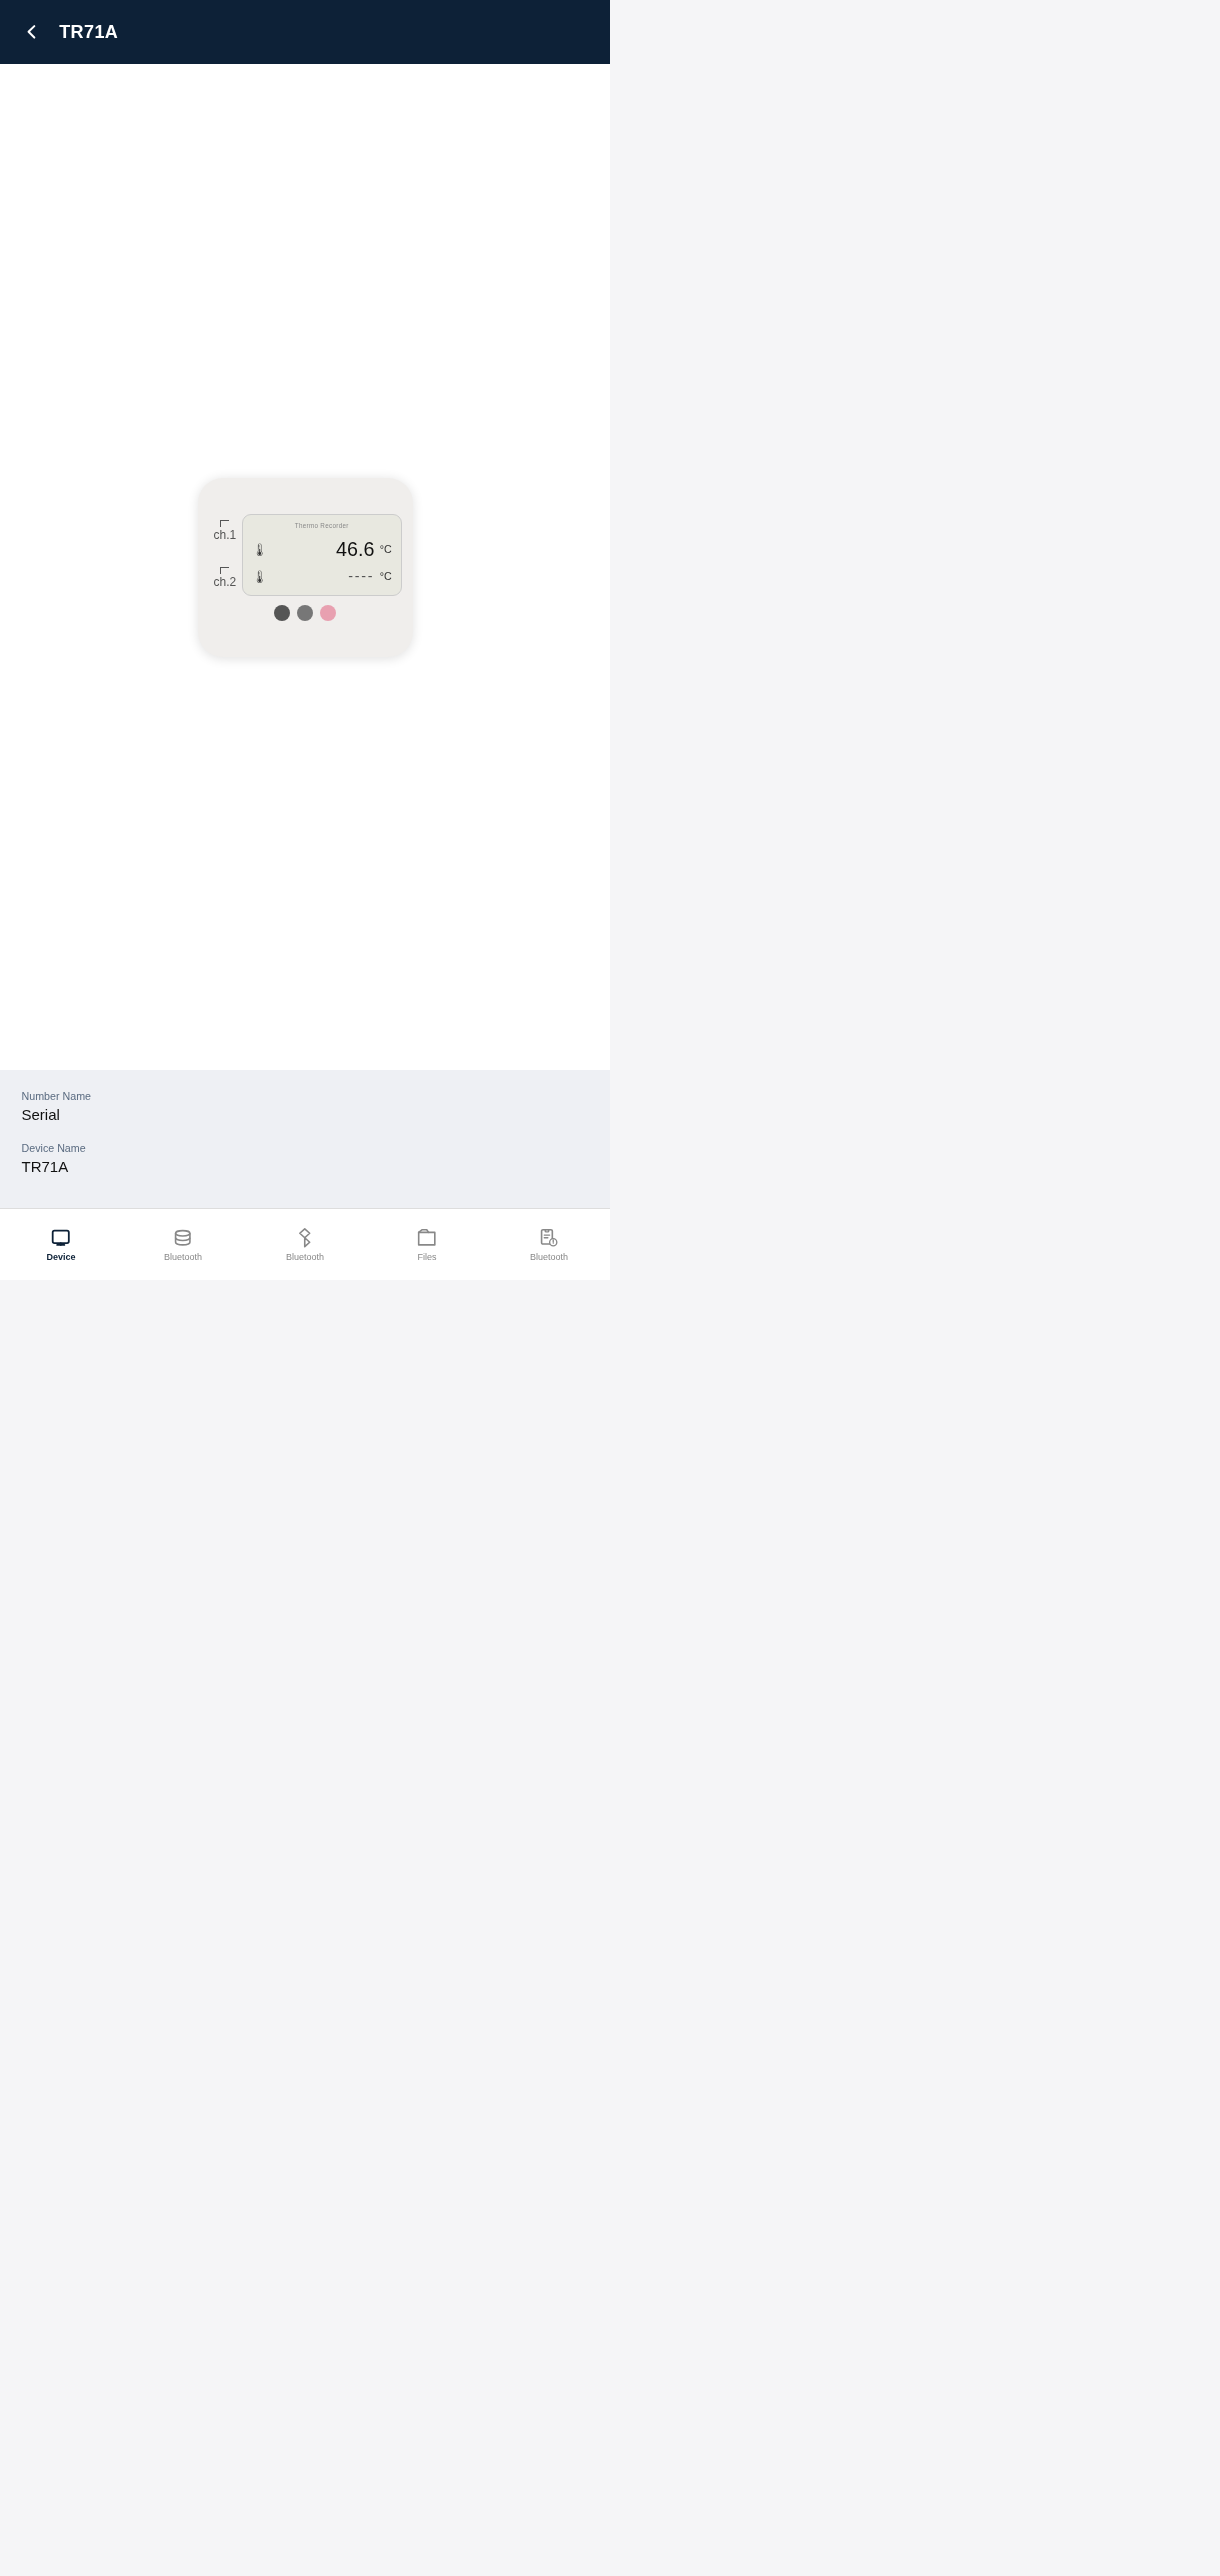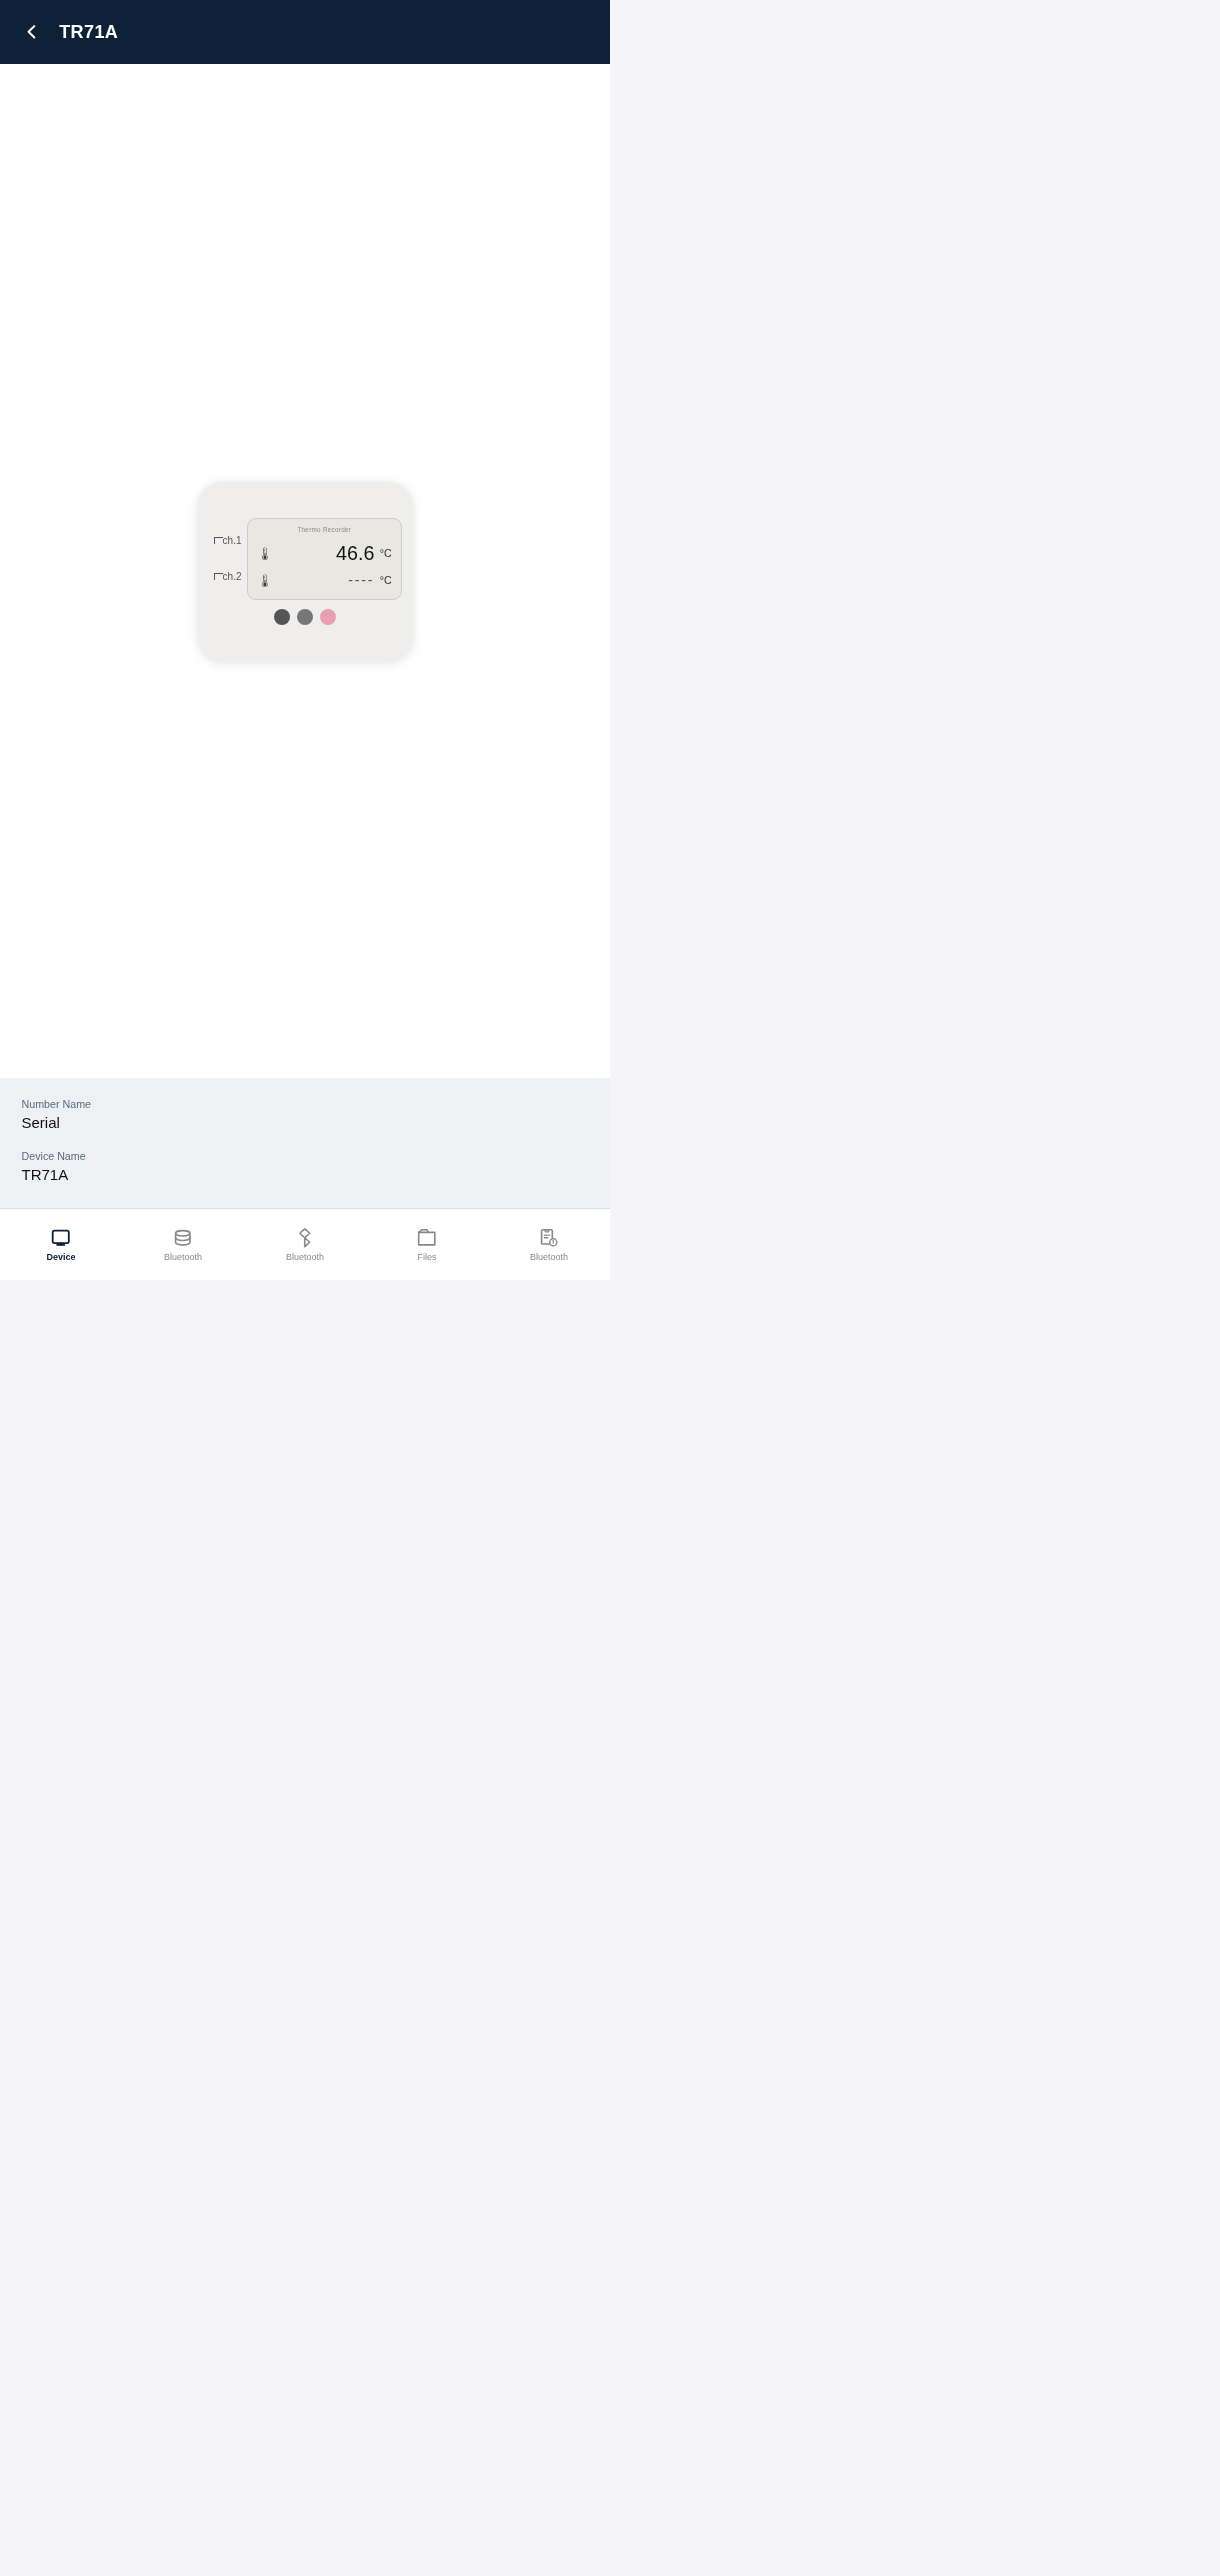--- a/index.html
+++ b/index.html
@@ -77,25 +77,25 @@
 
     .channel-labels {
       display: flex;
       flex-direction: column;
       gap: 25px;
       margin-right: 5.4px;
       padding-left: 5.4px;
     }
 
     .channel-label {
-      font-size: 10px;
+      font-size: 12px;
       color: #555;
       text-align: center;
       display: flex;
-      flex-direction: row;
+      flex-direction: column;
       align-items: center;
     }
 
     .channel-bracket {
       width: 9px;
       height: 7.2px;
       border-top: 1.3px solid #555;
       border-left: 1.3px solid #555;
       margin-bottom: 0.9px;
     }
@@ -174,21 +174,21 @@
     .info-section {
       background: #eef0f4;
       padding: 19.7px 21.5px 25px;
       margin: 0;
     }
 
     .info-field {
       margin-bottom: 19.7px;
     }
     .info-field:last-child {
-      margin-bottom: 8px;
+      margin-bottom: 16px;
     }
 
     .info-label {
       font-size: 10.7px;
       color: #5a6b80;
       margin-bottom: 3.6px;
       font-weight: 400;
     }
 
     .info-value {

